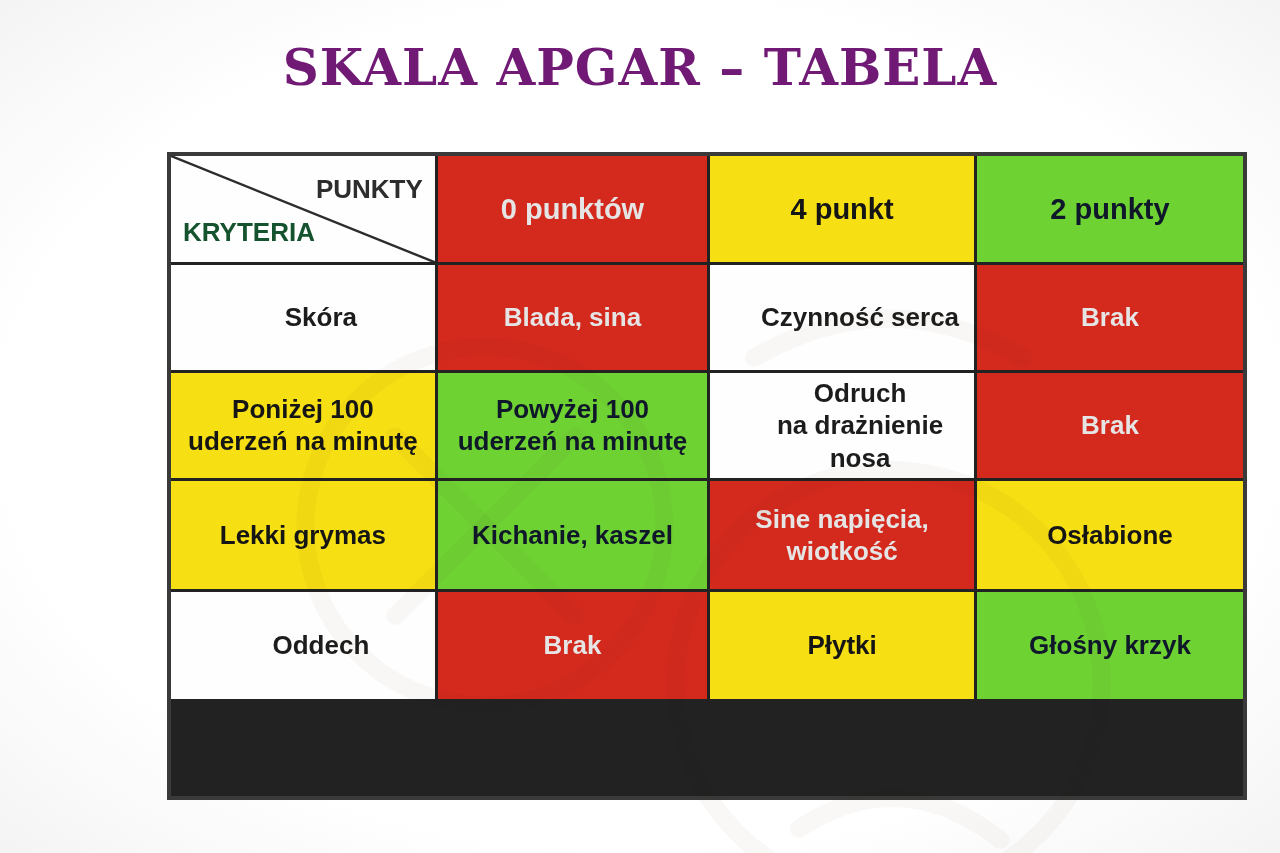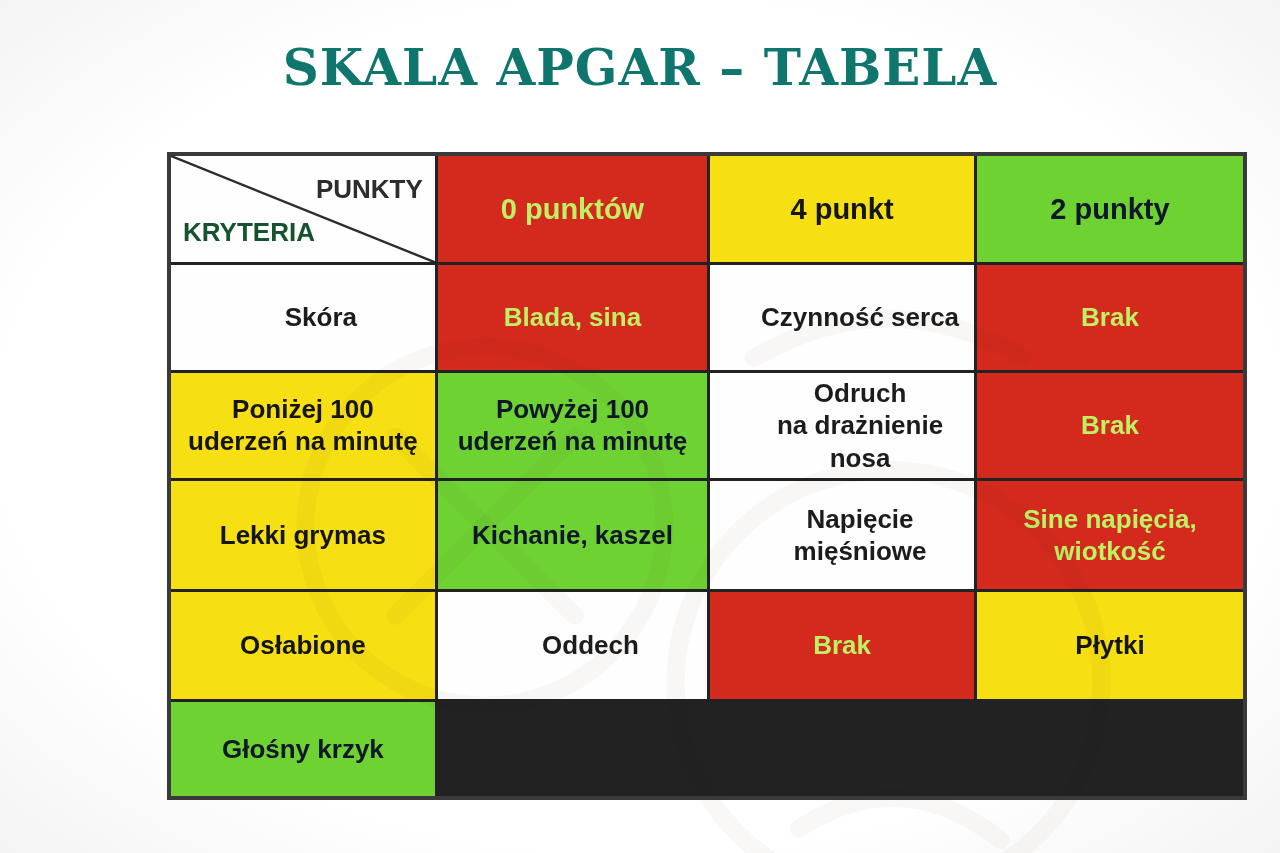--- a/index.html
+++ b/index.html
@@ -12,21 +12,21 @@
   .page { width: 1280px; height: 853px; position: relative; }
 
   .title {
     position: absolute;
     top: 38px; left: 0; right: 0;
     text-align: center;
     font-family: "DejaVu Serif", "Liberation Serif", serif;
     font-weight: 700;
     font-size: 50px;
     letter-spacing: 1px;
-    color: #0f766e;
+    color: #701a75;
   }
 
   .apgar-table {
     position: absolute;
     top: 152px; left: 167px;
     width: 1080px; height: 648px;
     border: 4px solid #3a3a3a;
     background: #222222;
     display: grid;
     grid-template-columns: 236fr 241fr 236fr 238fr;
@@ -40,21 +40,21 @@
     justify-content: center;
     text-align: center;
     white-space: pre-line;
     font-weight: 700;
     padding: 4px 8px;
     line-height: 1.25;
     position: relative;
     z-index: 1;
   }
   .criteria-cell { background: #fefefe; color: #1c1c1c; font-size: 26px; padding-left: 44px; }
-  .cell-red    { background: var(--score0); color: #bef264; font-size: 26px; }
+  .cell-red    { background: var(--score0); color: #e5e5e5; font-size: 26px; }
   .cell-yellow { background: var(--score1); color: #151515; font-size: 26px; }
   .cell-green  { background: var(--score2); color: #0f172a; font-size: 26px; }
   .head { font-size: 29px; }
 
   .corner-cell {
     background: #fefefe;
     position: relative;
     z-index: 1;
   }
   .corner-cell svg { position: absolute; inset: 0; width: 100%; height: 100%; }
@@ -105,22 +105,20 @@
     <div class="cell cell-green">Powyżej 100
 uderzeń na minutę</div>
 
     <div class="cell criteria-cell">Odruch
 na drażnienie
 nosa</div>
     <div class="cell cell-red">Brak</div>
     <div class="cell cell-yellow">Lekki grymas</div>
     <div class="cell cell-green">Kichanie, kaszel</div>
 
-    <div class="cell criteria-cell">Napięcie
-mięśniowe</div>
     <div class="cell cell-red">Sine napięcia,
 wiotkość</div>
     <div class="cell cell-yellow">Osłabione</div>
 
     <div class="cell criteria-cell">Oddech</div>
     <div class="cell cell-red">Brak</div>
     <div class="cell cell-yellow">Płytki</div>
     <div class="cell cell-green">Głośny krzyk</div>
 
     <svg class="watermark" viewBox="0 0 956 648">

